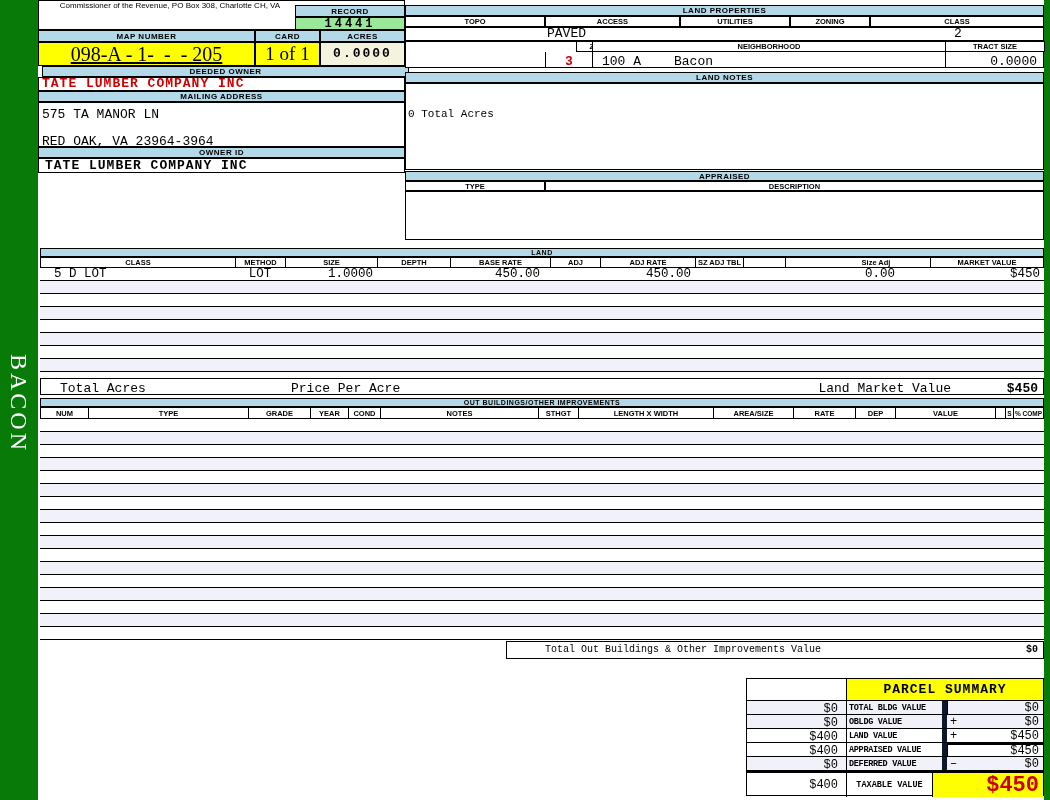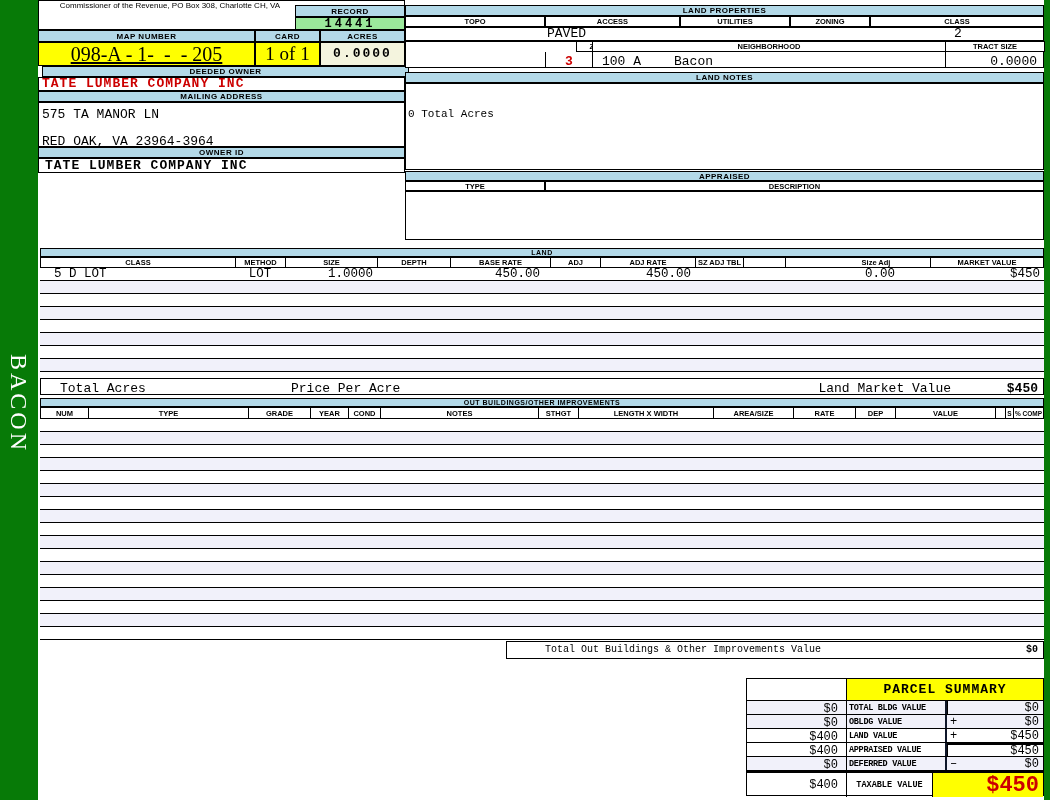--- a/index.html
+++ b/index.html
@@ -33,21 +33,21 @@
          background:#fff;overflow:hidden;}
   .hcell:last-child{border-right:1px solid #000;}
   .dcell{font-family:"Liberation Mono","DejaVu Sans Mono",monospace;font-size:12.5px;
          display:flex;align-items:center;overflow:hidden;}
   .erow{height:13px;border-bottom:1px solid #000;}
   .erow.stripe{background:var(--stripe);}
   .sumrow{display:flex;border-bottom:1px solid #000;}
   .sumrow.stripe{background:var(--stripe);}
   .sum-prior{width:100px;border-right:1px solid #000;font-family:"Liberation Mono",monospace;
              font-size:12px;text-align:right;padding:1px 8px 0 0;}
-  .sum-label{width:100px;border-right:2px solid #0f172a;font:bold 8.5px "Liberation Mono",monospace;
+  .sum-label{width:100px;border-right:5px solid #0f172a;font:bold 8.5px "Liberation Mono",monospace;
              display:flex;align-items:center;padding-left:2px;letter-spacing:-0.3px;}
   .sum-val{width:96px;display:flex;align-items:center;font-family:"Liberation Mono",monospace;font-size:12px;}
   .sum-op{width:18px;padding-left:3px;font-size:12px;}
   .sum-num{flex:1;text-align:right;padding-right:4px;}
   .thick{border-top:2px solid #000;}
 </style>
 </head>
 <body>
 
 <div id="screen">

